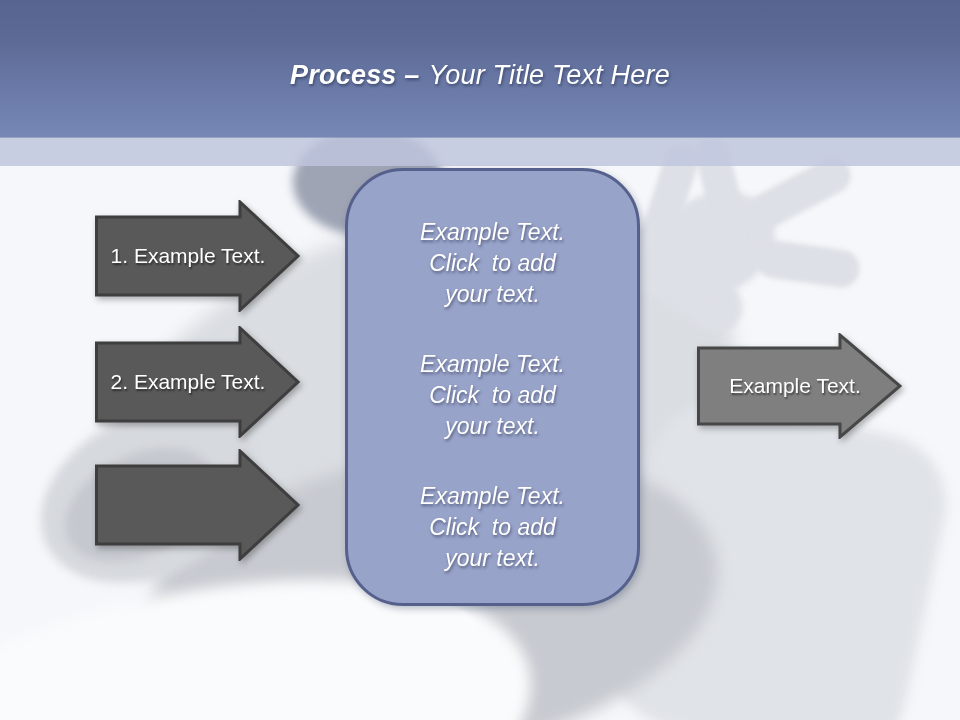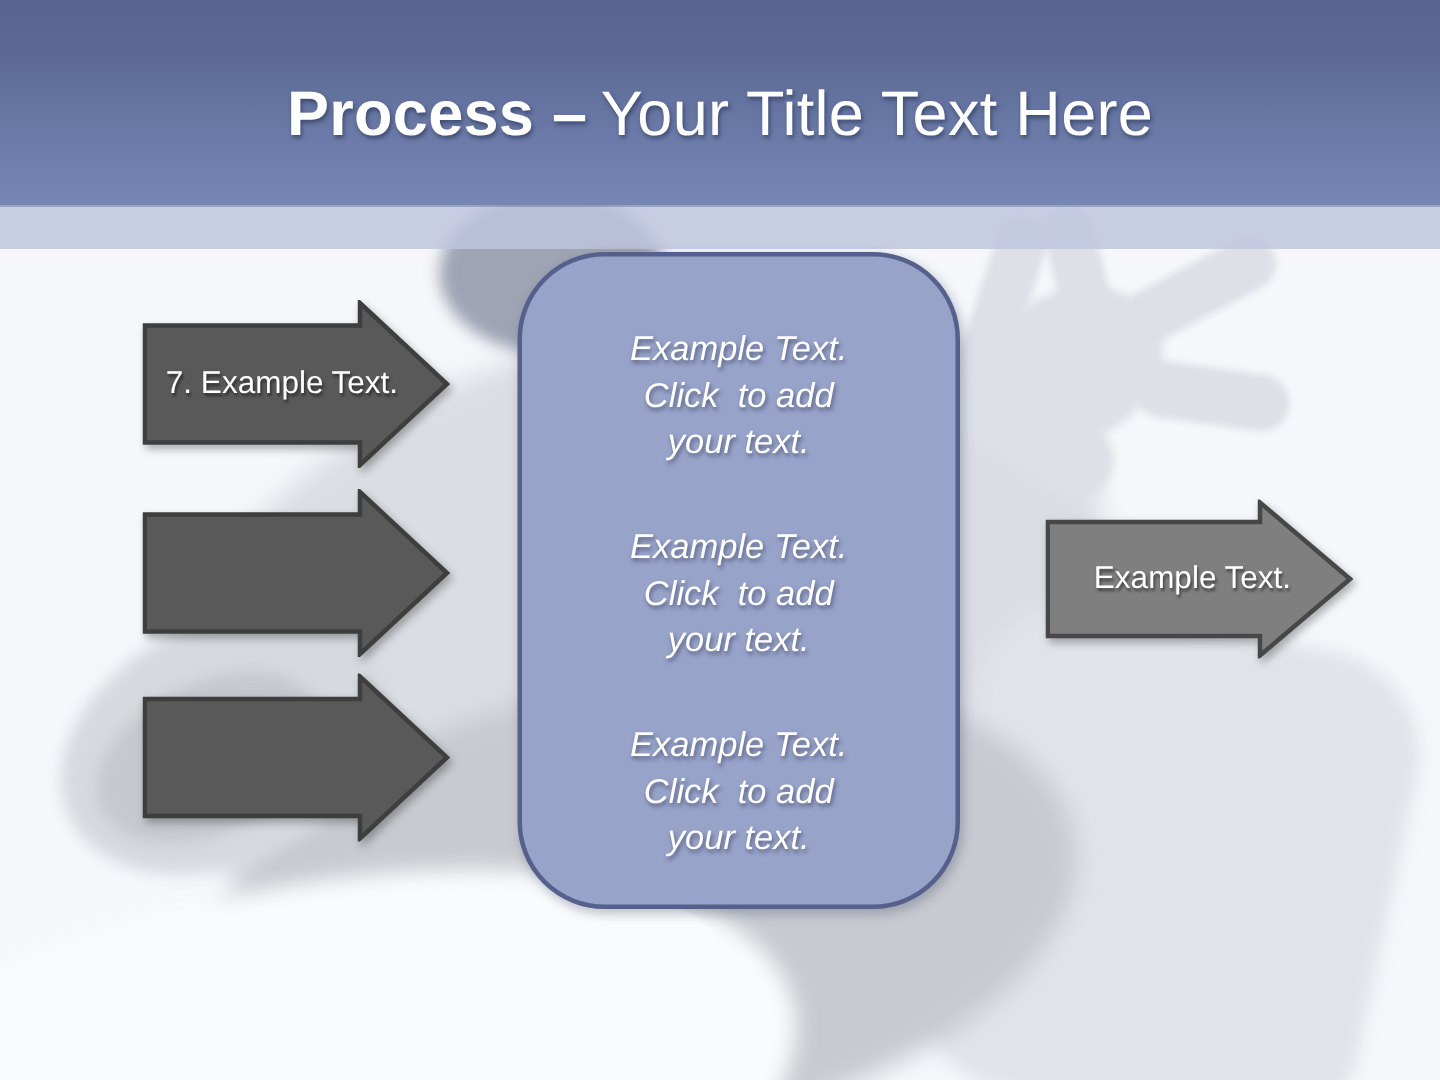--- a/index.html
+++ b/index.html
@@ -36,22 +36,22 @@
   .eye-pupil{left:401px;top:609px;width:34px;height:36px;border-radius:50%;
     background:#a5aaa7;filter:blur(1.5px);}
   .floor-sweep{left:-220px;top:600px;width:760px;height:320px;border-radius:50%;
     background:#fafbfc;transform:rotate(-14deg);filter:blur(7px);}
   
   .header{
     position:absolute;left:0;top:0;width:960px;height:137px;z-index:4;
     background:linear-gradient(to bottom,#57648f 0%,#5d6a96 30%,#7080ae 80%,#7787b5 100%);
     display:flex;align-items:center;justify-content:center;padding-top:14px;box-sizing:border-box;
   }
-  .title{font-size:42px;color:#fff;letter-spacing:0.2px;
-    text-shadow:1px 2px 3px rgba(30,40,70,0.55);}
+  .title{font-size:27px;color:#fff;letter-spacing:0.2px;
+    text-shadow:1px 2px 3px rgba(30,40,70,0.55);font-style:italic;}
   .title .bold{font-weight:bold;}
   .title .rest{font-weight:normal;margin-left:9px;}
   .band{
     position:absolute;left:0;top:137px;width:960px;height:28px;z-index:3;
     background:rgba(190,197,221,0.82);
     border-top:1px solid rgba(120,133,175,0.6);
   }
   
   .arrow{position:absolute;z-index:5;}
   .arrow svg{display:block;filter:drop-shadow(2px 3px 3px rgba(0,0,0,0.30));}
@@ -107,27 +107,28 @@
   <div class="header">
     <div class="title">
       <span class="bold">Process –</span><span class="rest">Your Title Text Here</span>
     </div>
   </div>
 
   <div class="arrow arrow-1">
     <svg width="205" height="112" viewBox="0 0 205 112">
       <polygon points="1.5,17 145,17 145,2 203,56 145,110 145,95 1.5,95" stroke="#3e3e3e" stroke-width="3" fill="#595959"></polygon>
     </svg>
-    <div class="label">7. Example Text.</div>
+    <div class="label">1. Example Text.</div>
   </div>
 
   <div class="arrow arrow-2">
     <svg width="205" height="112" viewBox="0 0 205 112">
       <polygon points="1.5,17 145,17 145,2 203,56 145,110 145,95 1.5,95" stroke="#3e3e3e" stroke-width="3" fill="#595959"></polygon>
     </svg>
+    <div class="label">2. Example Text.</div>
   </div>
 
   <div class="arrow arrow-3">
     <svg width="205" height="112" viewBox="0 0 205 112">
       <polygon points="1.5,17 145,17 145,2 203,56 145,110 145,95 1.5,95" stroke="#3e3e3e" stroke-width="3" fill="#595959"></polygon>
     </svg>
   </div>
 
   <div class="center-box">
     <div class="text-block">

